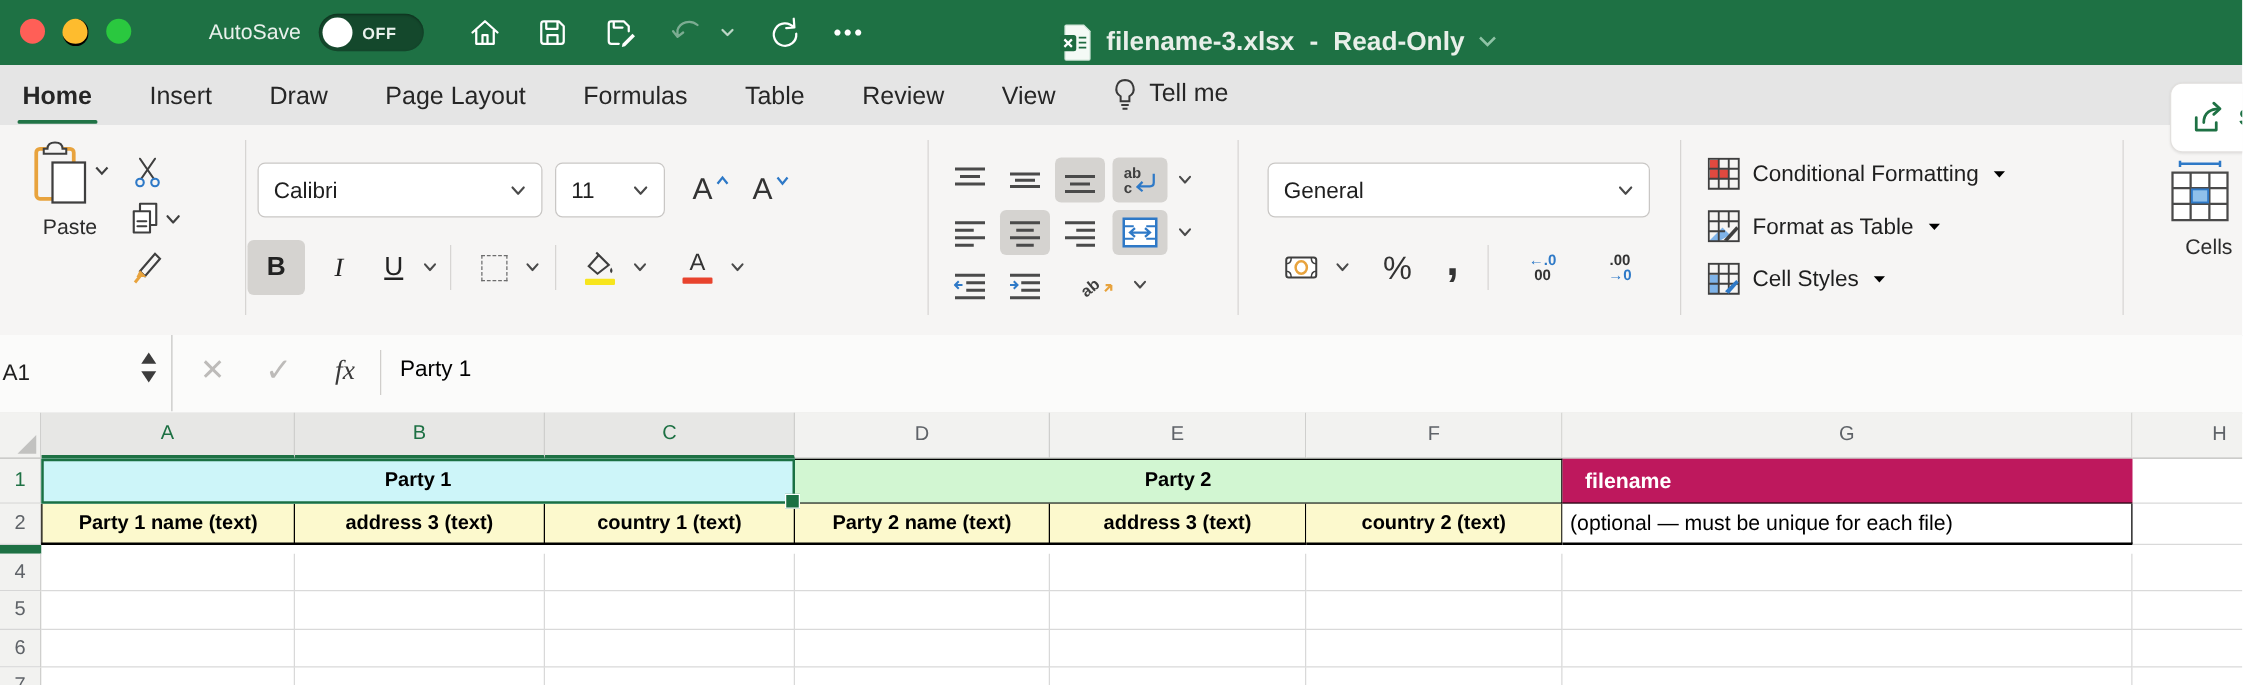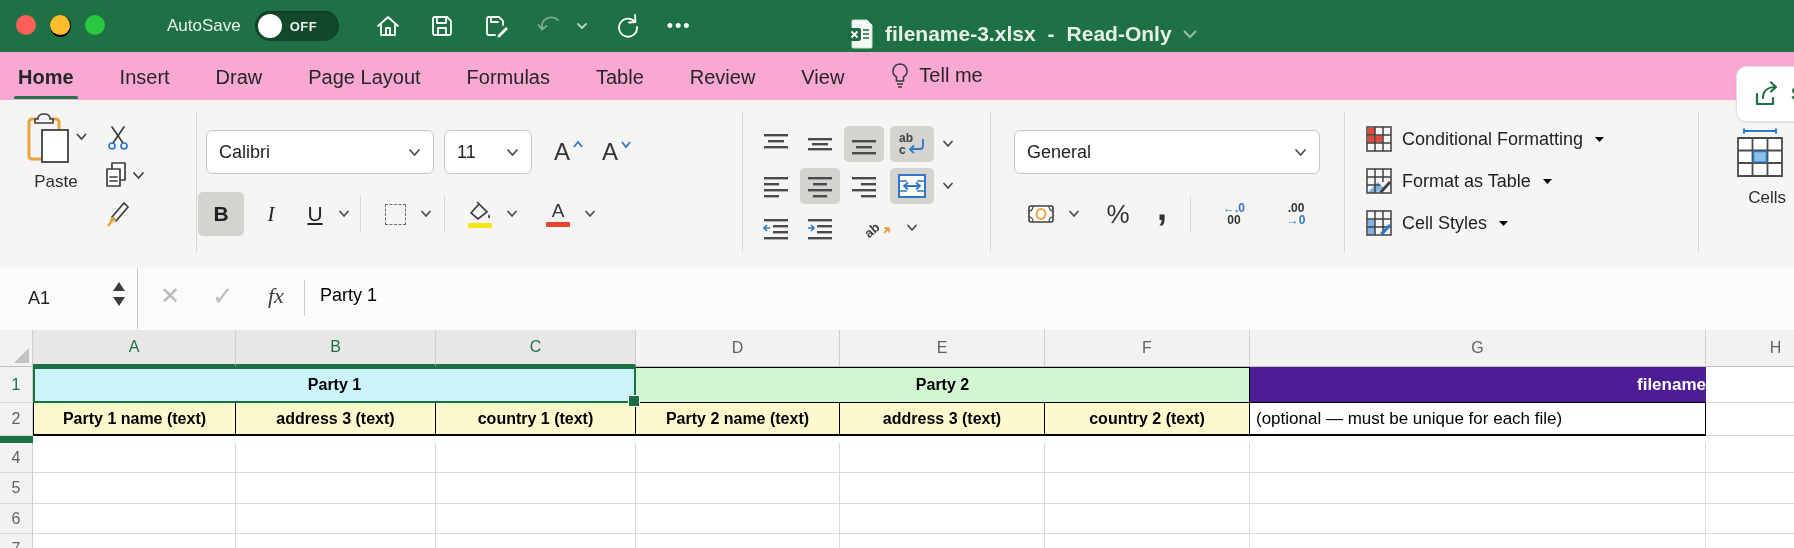--- a/index.html
+++ b/index.html
@@ -24,21 +24,21 @@
   .mini-chev svg{stroke:#bcd6c6;}
   .ellipsis{color:#fff;font-size:18px;letter-spacing:2px;}
   .doc-title{position:absolute;left:845px;top:0;height:68px;display:flex;align-items:center;}
   .doc-title .t-name{color:#e8efe9;font-size:21px;font-weight:600;}
   .doc-title .t-sep{color:#e8efe9;font-size:21px;font-weight:600;margin:0 12px;}
   .doc-title .t-status{color:#e8efe9;font-size:21px;font-weight:600;}
   .title-chev{margin-left:10px;}
   .title-chev svg{stroke:#8fc3a6;fill:none;stroke-width:2;}
 
   
-  .tabrow{position:absolute;left:0;top:52px;width:100%;height:48px;background:#f9a8d4;
+  .tabrow{position:absolute;left:0;top:52px;width:100%;height:48px;background:#e5e5e5;
           display:flex;align-items:flex-end;padding:0 0 11px 18px;box-sizing:border-box;}
   .tab{position:relative;font-size:20px;color:#262626;margin-right:46px;white-space:nowrap;}
   .tab.active{font-weight:bold;}
   .tab.active::after{content:"";position:absolute;left:-4px;right:-4px;bottom:-10px;height:3px;
                      background:#217346;border-radius:2px;}
   .tellme{display:flex;align-items:center;gap:9px;font-size:20px;color:#262626;}
   .tellme svg{stroke:#3a3a3a;fill:none;stroke-width:1.6;}
   .share-btn{position:absolute;left:1736px;top:66px;width:110px;height:56px;background:#fff;
              border:1px solid #e2e0de;border-radius:10px;box-shadow:0 1px 2px rgba(0,0,0,.08);
              display:flex;align-items:center;padding-left:14px;box-sizing:border-box;z-index:5;}
@@ -67,21 +67,21 @@
   .cells-big{position:absolute;left:1708px;top:28px;width:78px;display:flex;flex-direction:column;
              align-items:flex-end;}
   .cells-label{font-size:17px;color:#2c2c2c;margin-top:10px;}
   .swatch{display:block;height:5px;border-radius:1px;}
 
   
   .formulabar{position:absolute;left:0;top:268px;width:100%;height:62px;background:#fbfbfa;
               border-bottom:1px solid #c6c6c4;}
   .namebox{position:absolute;left:0;top:0;width:137px;height:61px;border-right:1px solid #c6c6c4;
            display:flex;align-items:center;}
-  .namebox .nb-text{font-size:18px;color:#1f1f1f;margin-left:28px;}
+  .namebox .nb-text{font-size:18px;color:#1f1f1f;margin-left:2px;}
   .spinner{position:absolute;right:12px;top:14px;display:flex;flex-direction:column;gap:6px;}
   .spin-up{width:0;height:0;border-left:6px solid transparent;border-right:6px solid transparent;
            border-bottom:9px solid #3c3c3c;}
   .spin-down{width:0;height:0;border-left:6px solid transparent;border-right:6px solid transparent;
              border-top:9px solid #3c3c3c;}
   .fb-x{position:absolute;left:160px;top:14px;font-size:24px;color:#bdbbb9;}
   .fb-check{position:absolute;left:212px;top:13px;font-size:26px;color:#bdbbb9;}
   .fb-fx{position:absolute;left:268px;top:15px;font-size:22px;color:#3a3a3a;
          font-family:"Liberation Serif",serif;font-style:italic;}
   .fb-div{position:absolute;left:304px;top:12px;width:1px;height:36px;background:#d0cecb;}
@@ -105,21 +105,21 @@
       display:flex;align-items:center;justify-content:center;font-size:16px;color:#5f6368;}
   .rh.sel{color:#1e7144;}
   .row1{height:36px;} .row2{height:33px;}
   .cell{display:flex;align-items:center;justify-content:center;font-size:16px;color:#000;}
   .cell.gridline{border-right:1px solid #d9d9d9;border-bottom:1px solid #d9d9d9;}
   .party1{background:#cdf5f9;border:2px solid #1a7043;font-weight:bold;position:relative;z-index:2;}
   .fillhandle{position:absolute;right:-6px;bottom:-6px;width:10px;height:10px;background:#1a7043;
               border:1.5px solid #fff;z-index:3;}
   .party2{background:#d2f6d2;font-weight:bold;border-top:1px solid #000;border-right:1px solid #000;
           border-bottom:1px solid #000;}
-  .g1{background:#4c1d95;color:#fff;font-weight:bold;justify-content:flex-end;padding-left:5px;
+  .g1{background:#be185d;color:#fff;font-weight:bold;justify-content:flex-start;padding-left:18px;
       border-bottom:1px solid #000;font-size:17px;}
   .yellow{background:#fcf9cd;font-weight:bold;border-right:1px solid #000;border-bottom:2px solid #000;}
   .yellow.first{border-left:1px solid #000;}
   .g2{background:#fff;justify-content:flex-start;padding-left:6px;border-right:1px solid #000;
       border-bottom:2px solid #000;font-size:17px;}
   .spacer{height:7px;}
   .spacer .hid{background:#1e7144;}
   .erow{height:30px;} .erow5{height:31px;}
 </style>
 </head>

